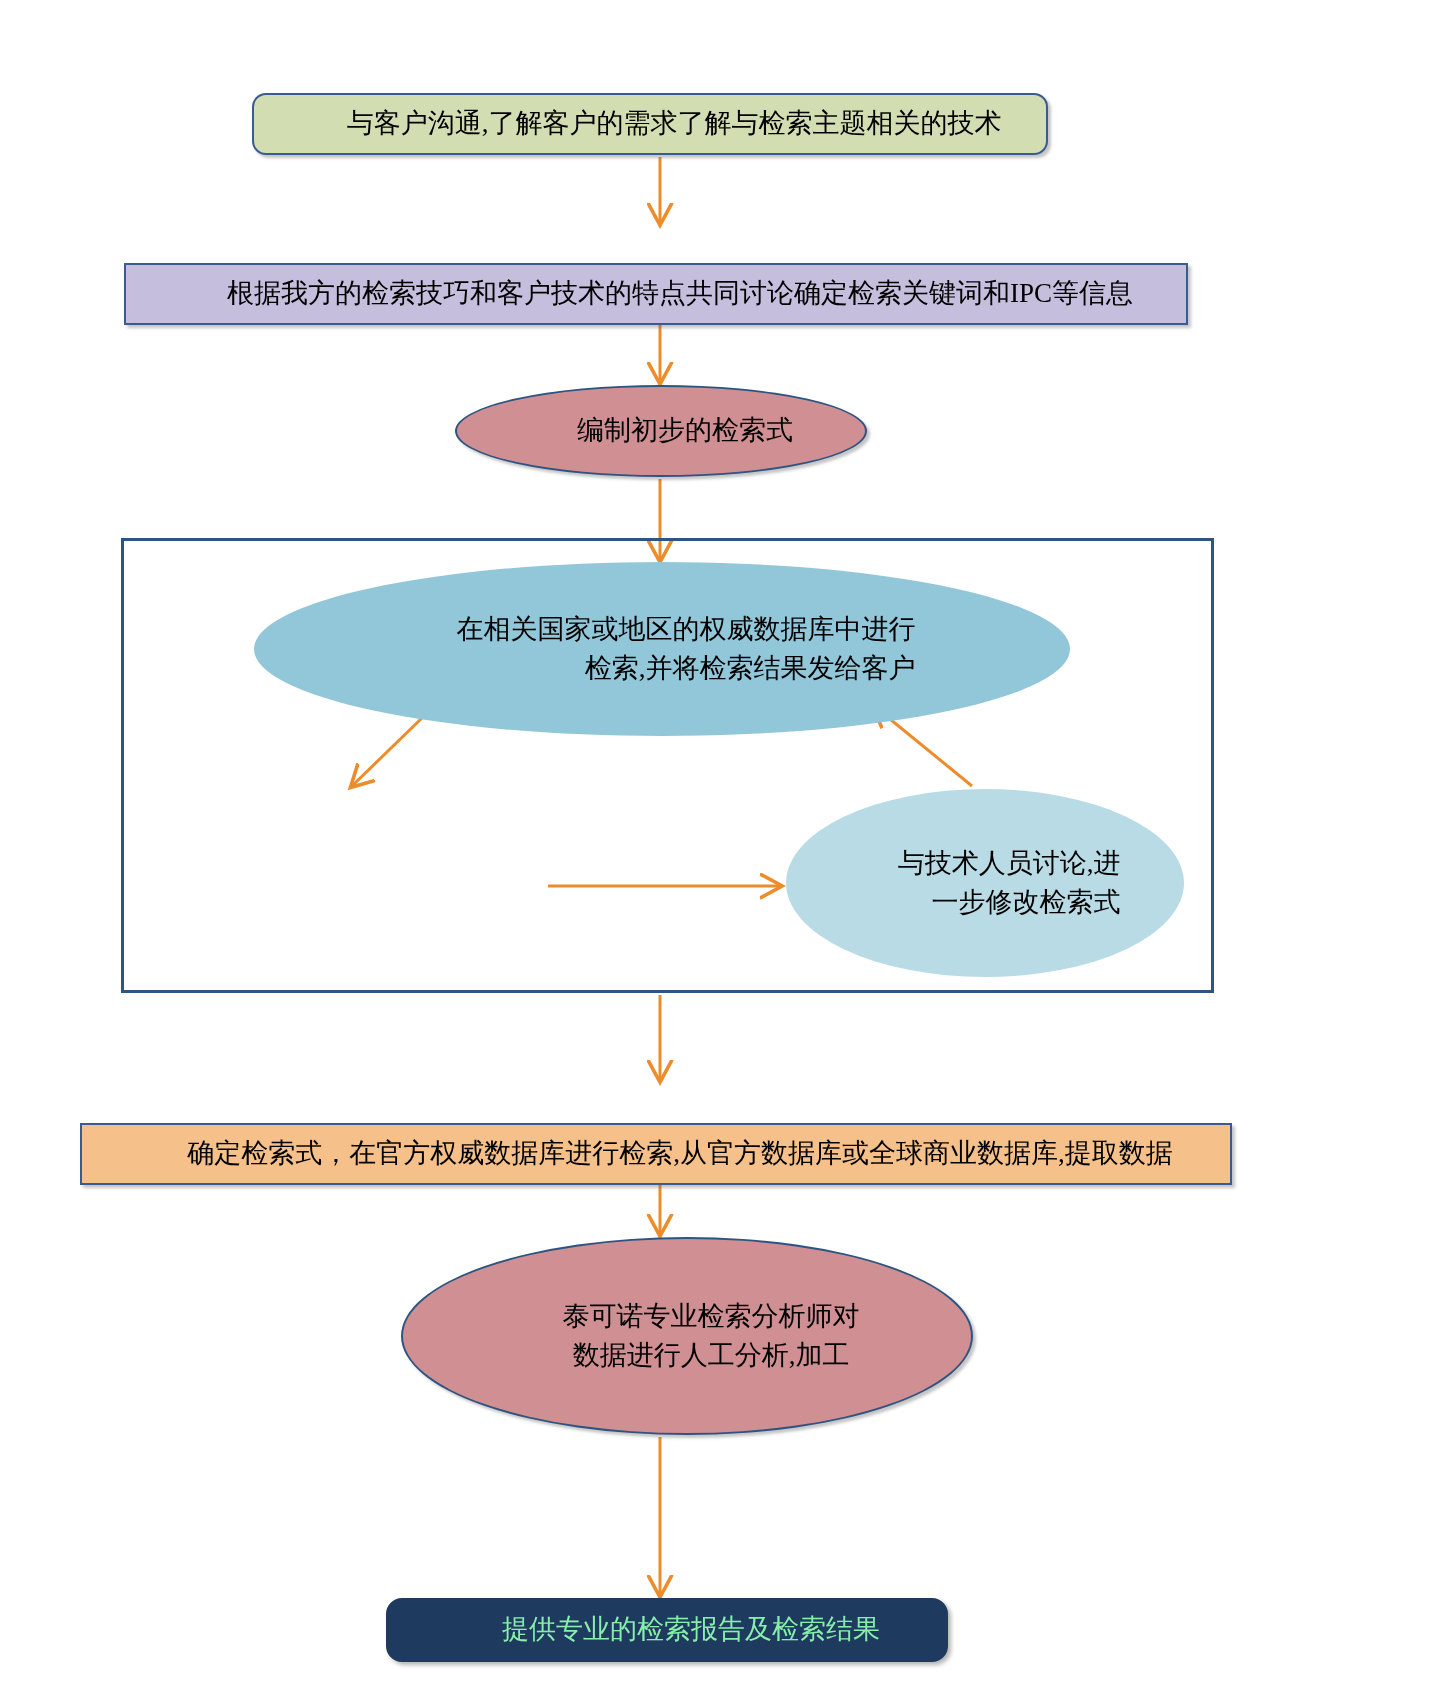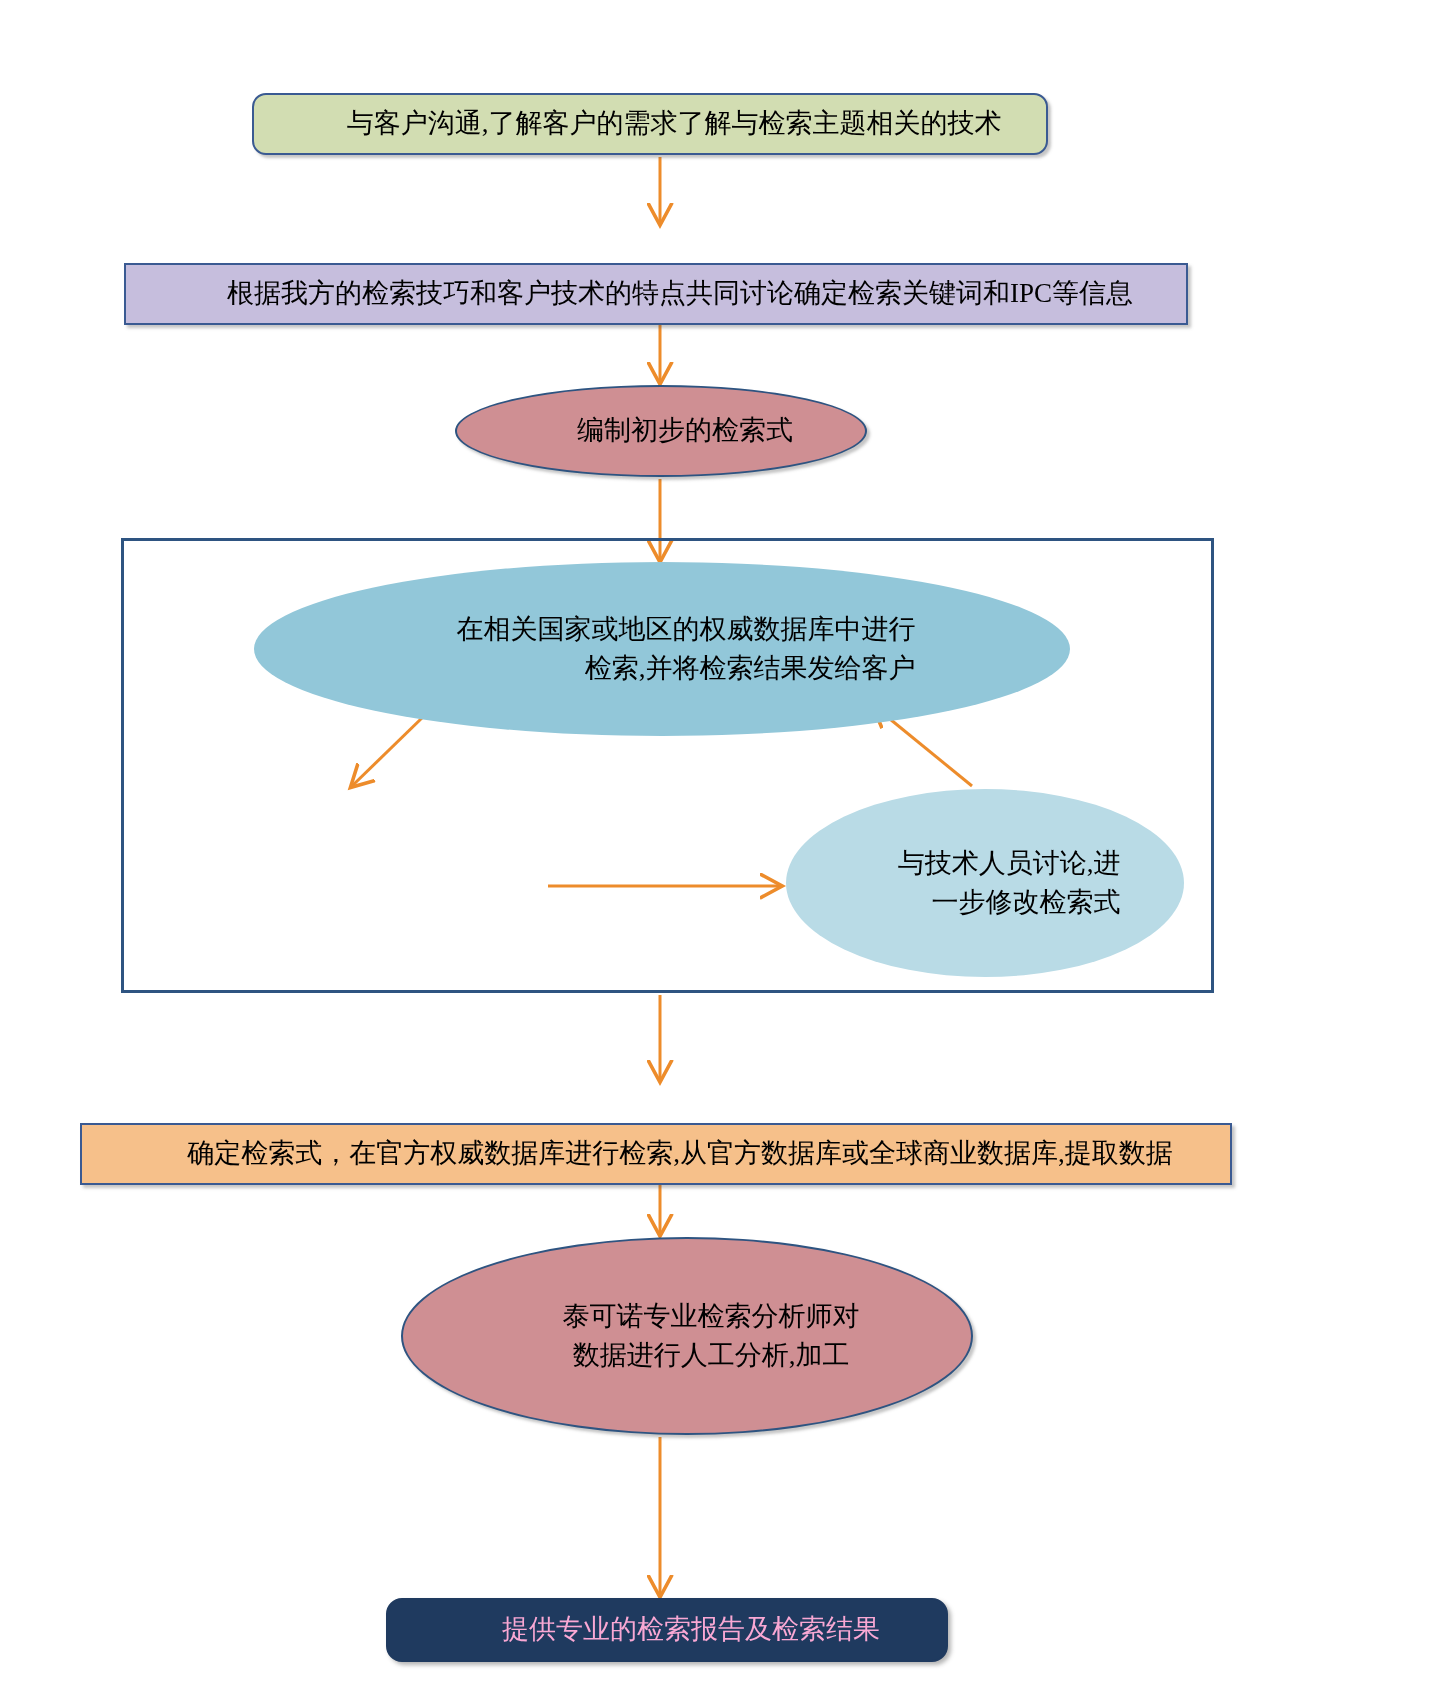--- a/index.html
+++ b/index.html
@@ -159,21 +159,21 @@
 
   
   #node-report {
     left: 386px;
     top: 1598px;
     width: 562px;
     height: 64px;
     background: #1f3a5f;
     border: 2px solid #1f3a5f;
     border-radius: 16px;
-    color: #f9a8d4;
+    color: #86efac;
     font-size: 27px;
     box-shadow: 3px 3px 4px rgba(90,90,90,0.45);
   }
 </style>
 </head>
 <body>
 
 <div id="canvas">
 
   <svg id="arrow-layer" viewBox="0 0 1437 1691" xmlns="http://www.w3.org/2000/svg">

